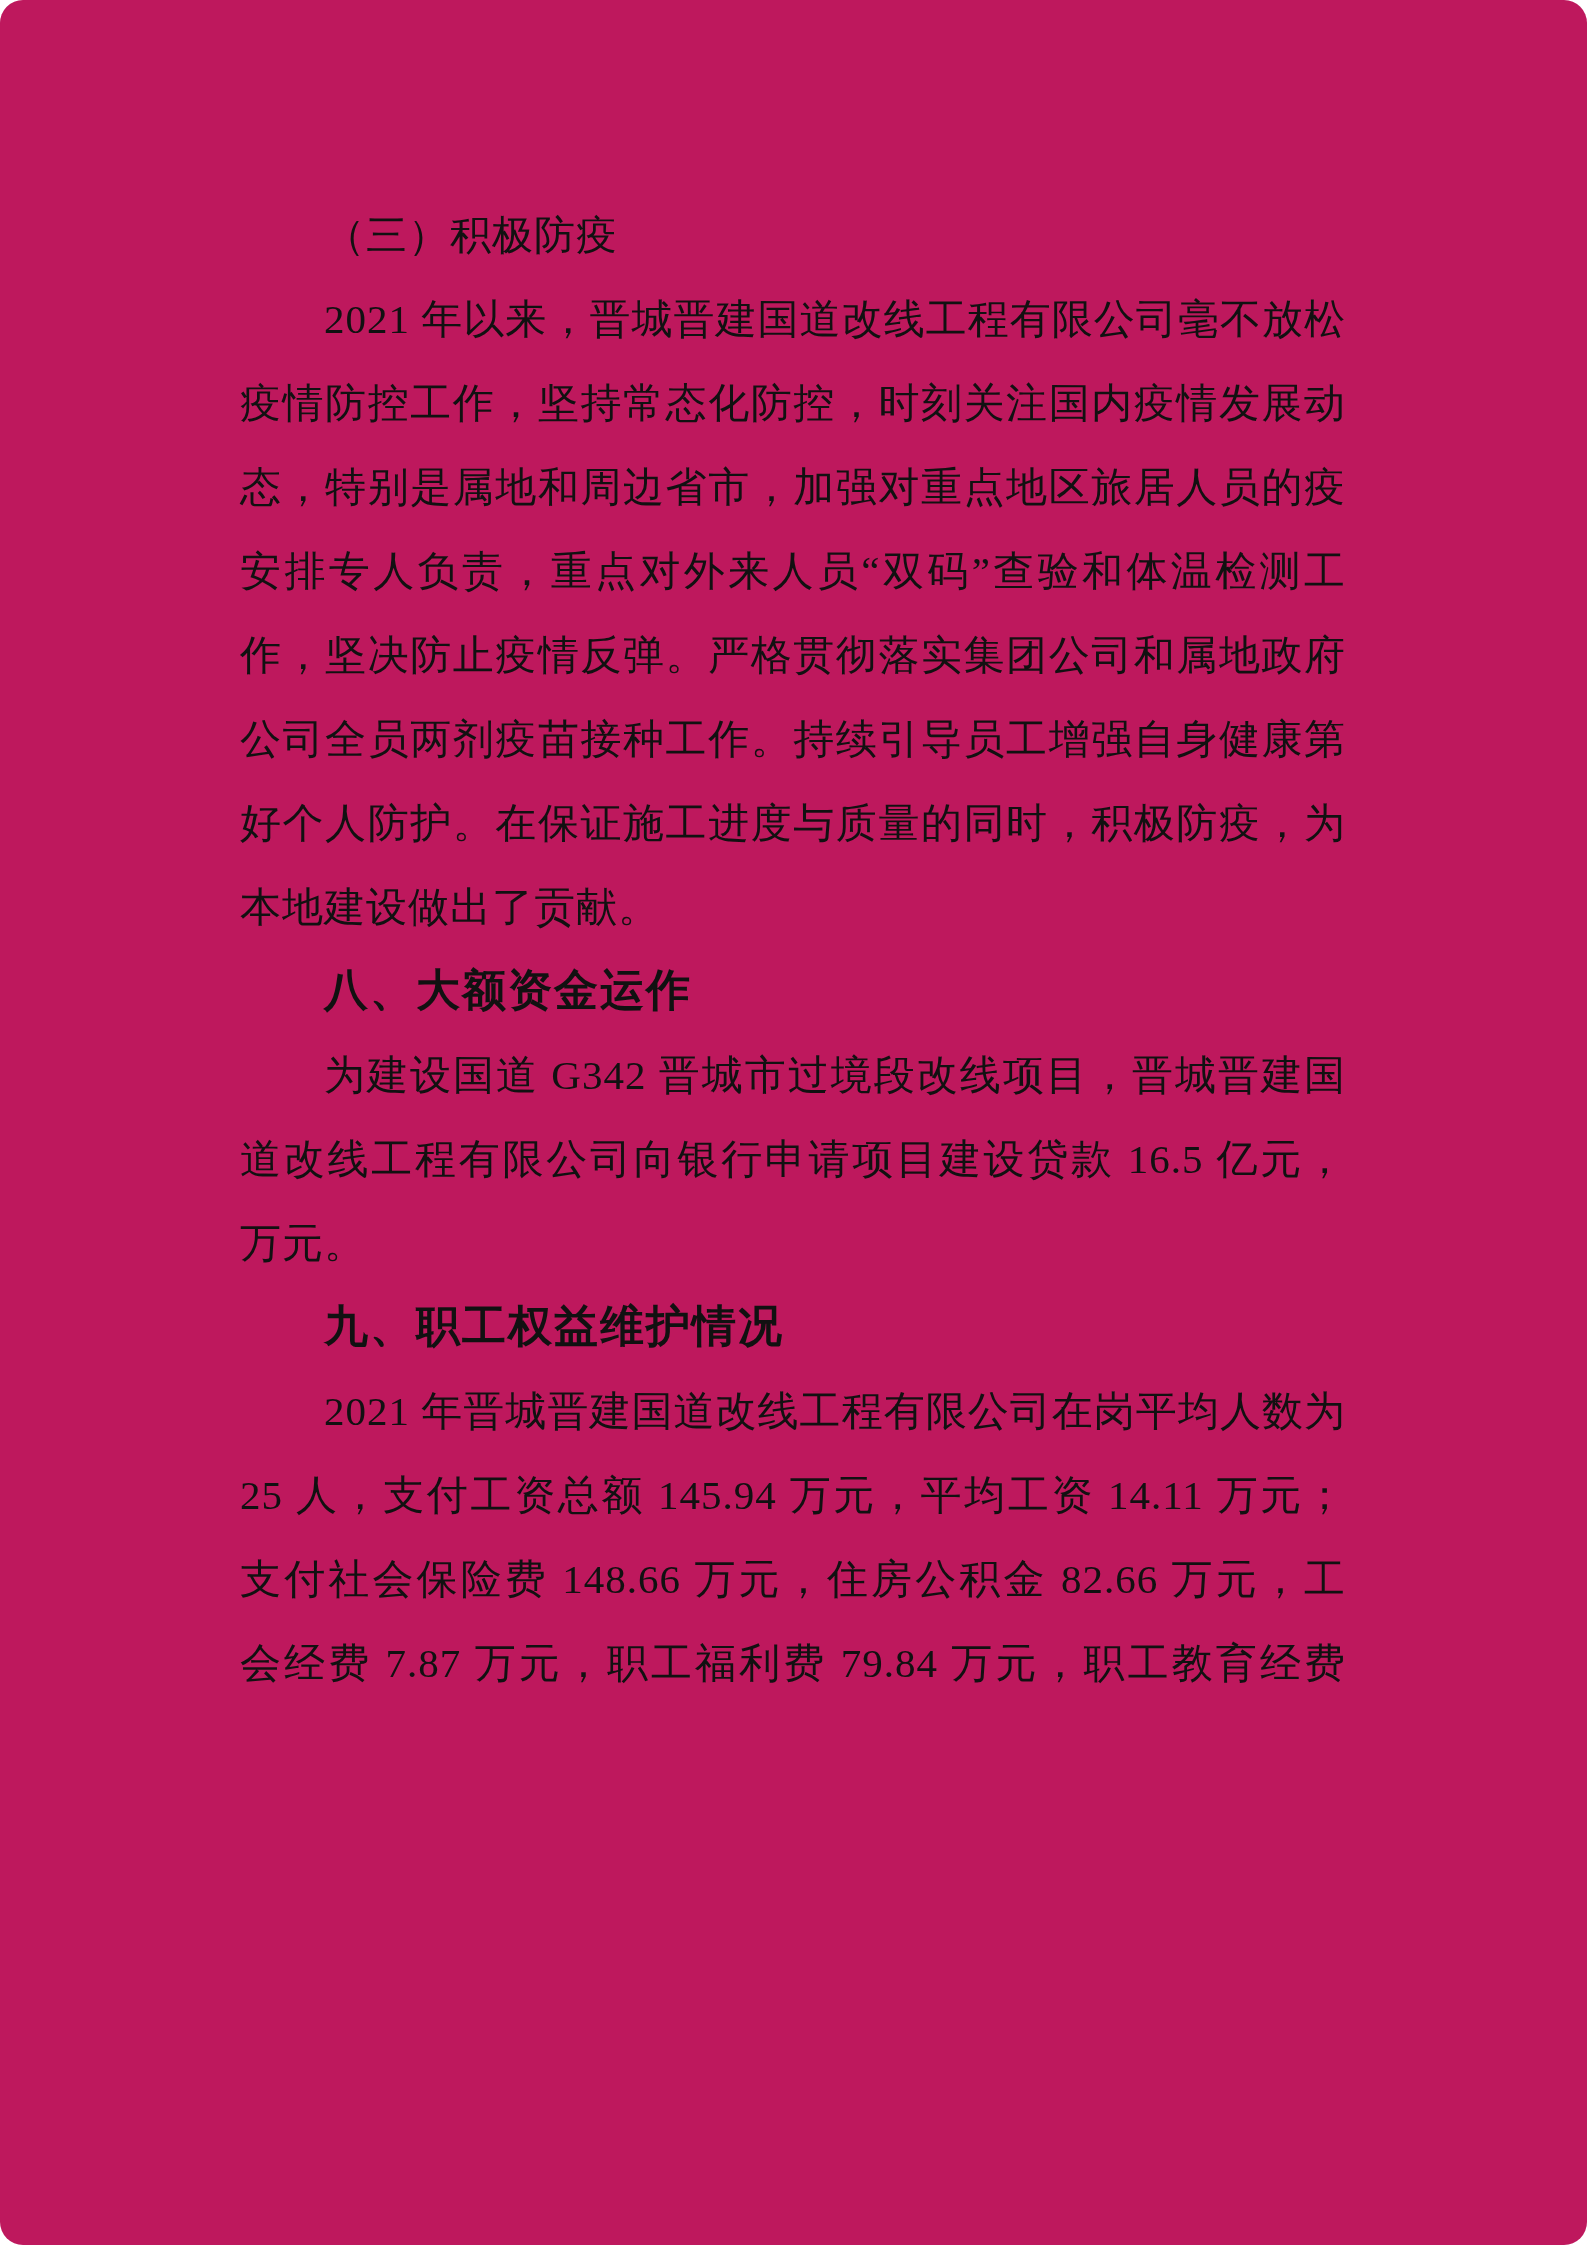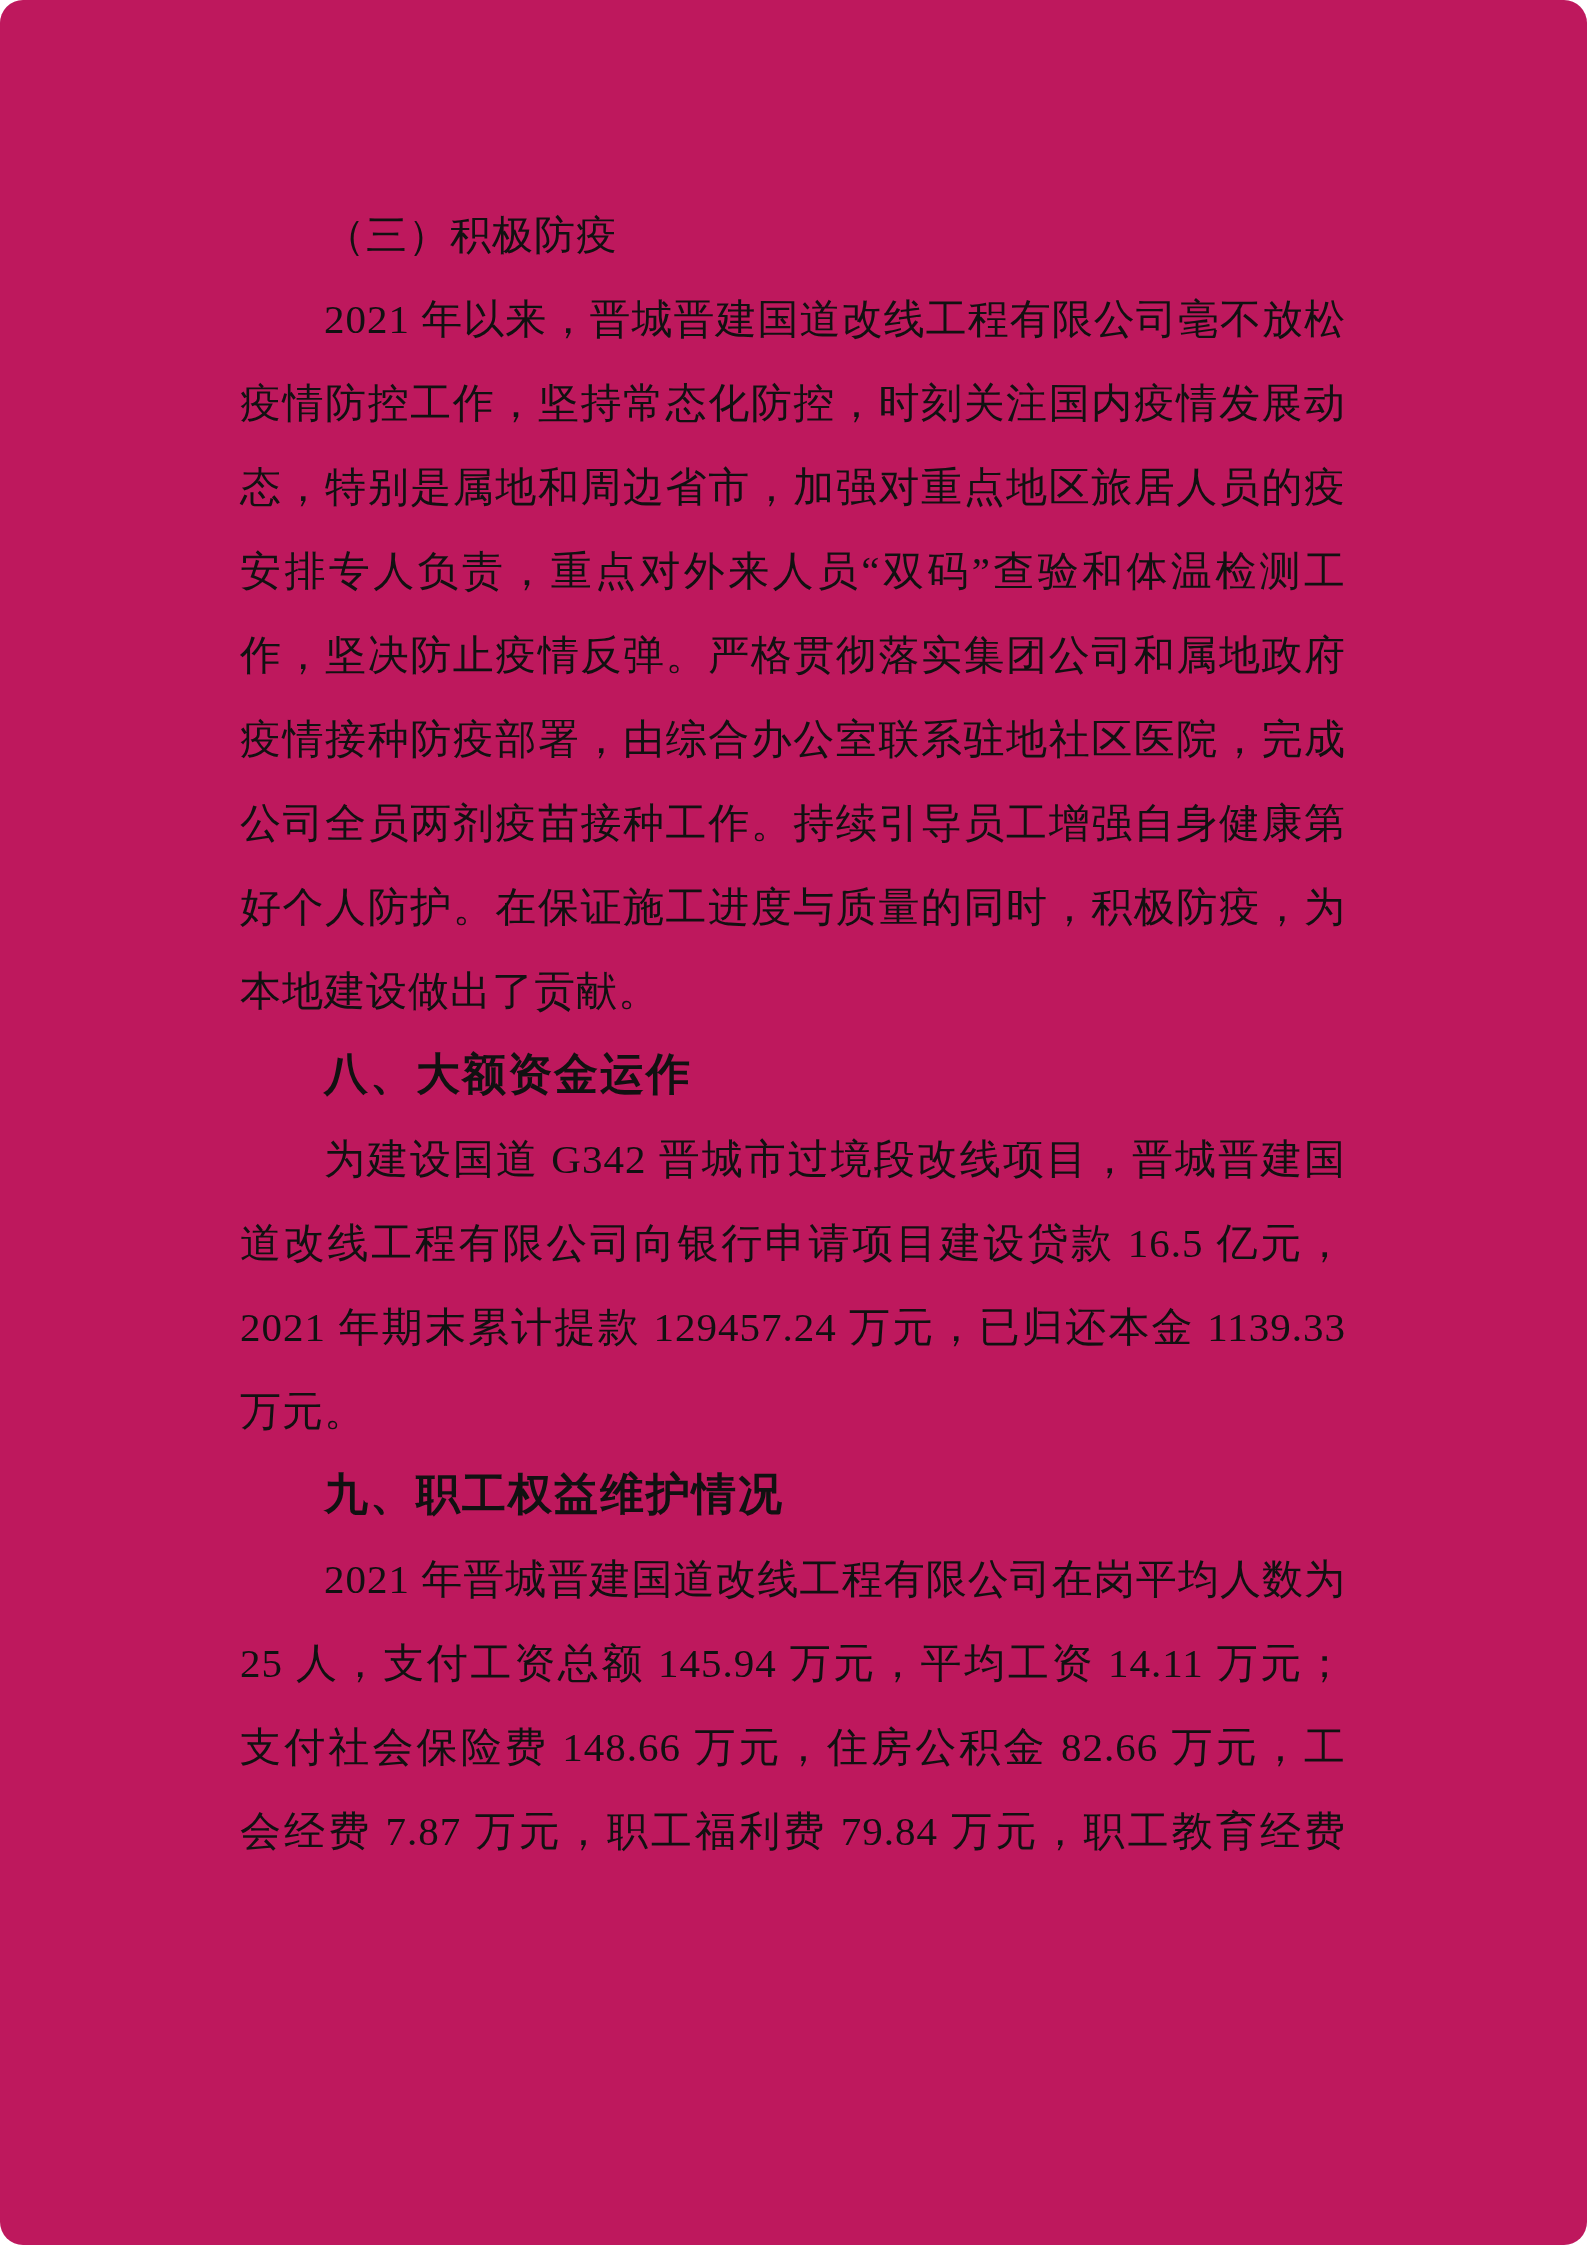--- a/index.html
+++ b/index.html
@@ -59,30 +59,28 @@
 <div class="page">
   <div class="content">
 
     <div class="line sub">（三）积极防疫</div>
 
     <div class="line j indent">2021 年以来，晋城晋建国道改线工程有限公司毫不放松</div>
     <div class="line j">疫情防控工作，坚持常态化防控，时刻关注国内疫情发展动</div>
     <div class="line j">态，特别是属地和周边省市，加强对重点地区旅居人员的疫</div>
     <div class="line j">安排专人负责，重点对外来人员“双码”查验和体温检测工</div>
     <div class="line j">作，坚决防止疫情反弹。严格贯彻落实集团公司和属地政府</div>
-    <div class="line j">疫情接种防疫部署，由综合办公室联系驻地社区医院，完成</div>
     <div class="line j">公司全员两剂疫苗接种工作。持续引导员工增强自身健康第</div>
     <div class="line j">好个人防护。在保证施工进度与质量的同时，积极防疫，为</div>
     <div class="line">本地建设做出了贡献。</div>
 
     <div class="line h2">八、大额资金运作</div>
 
     <div class="line j indent">为建设国道 G342 晋城市过境段改线项目，晋城晋建国</div>
     <div class="line j">道改线工程有限公司向银行申请项目建设贷款 16.5 亿元，</div>
-    <div class="line j">2021 年期末累计提款 129457.24 万元，已归还本金 1139.33</div>
     <div class="line">万元。</div>
 
     <div class="line h2">九、职工权益维护情况</div>
 
     <div class="line j indent">2021 年晋城晋建国道改线工程有限公司在岗平均人数为</div>
     <div class="line j">25 人，支付工资总额 145.94 万元，平均工资 14.11 万元；</div>
     <div class="line j">支付社会保险费 148.66 万元，住房公积金 82.66 万元，工</div>
     <div class="line j">会经费 7.87 万元，职工福利费 79.84 万元，职工教育经费</div>
 
   </div>

